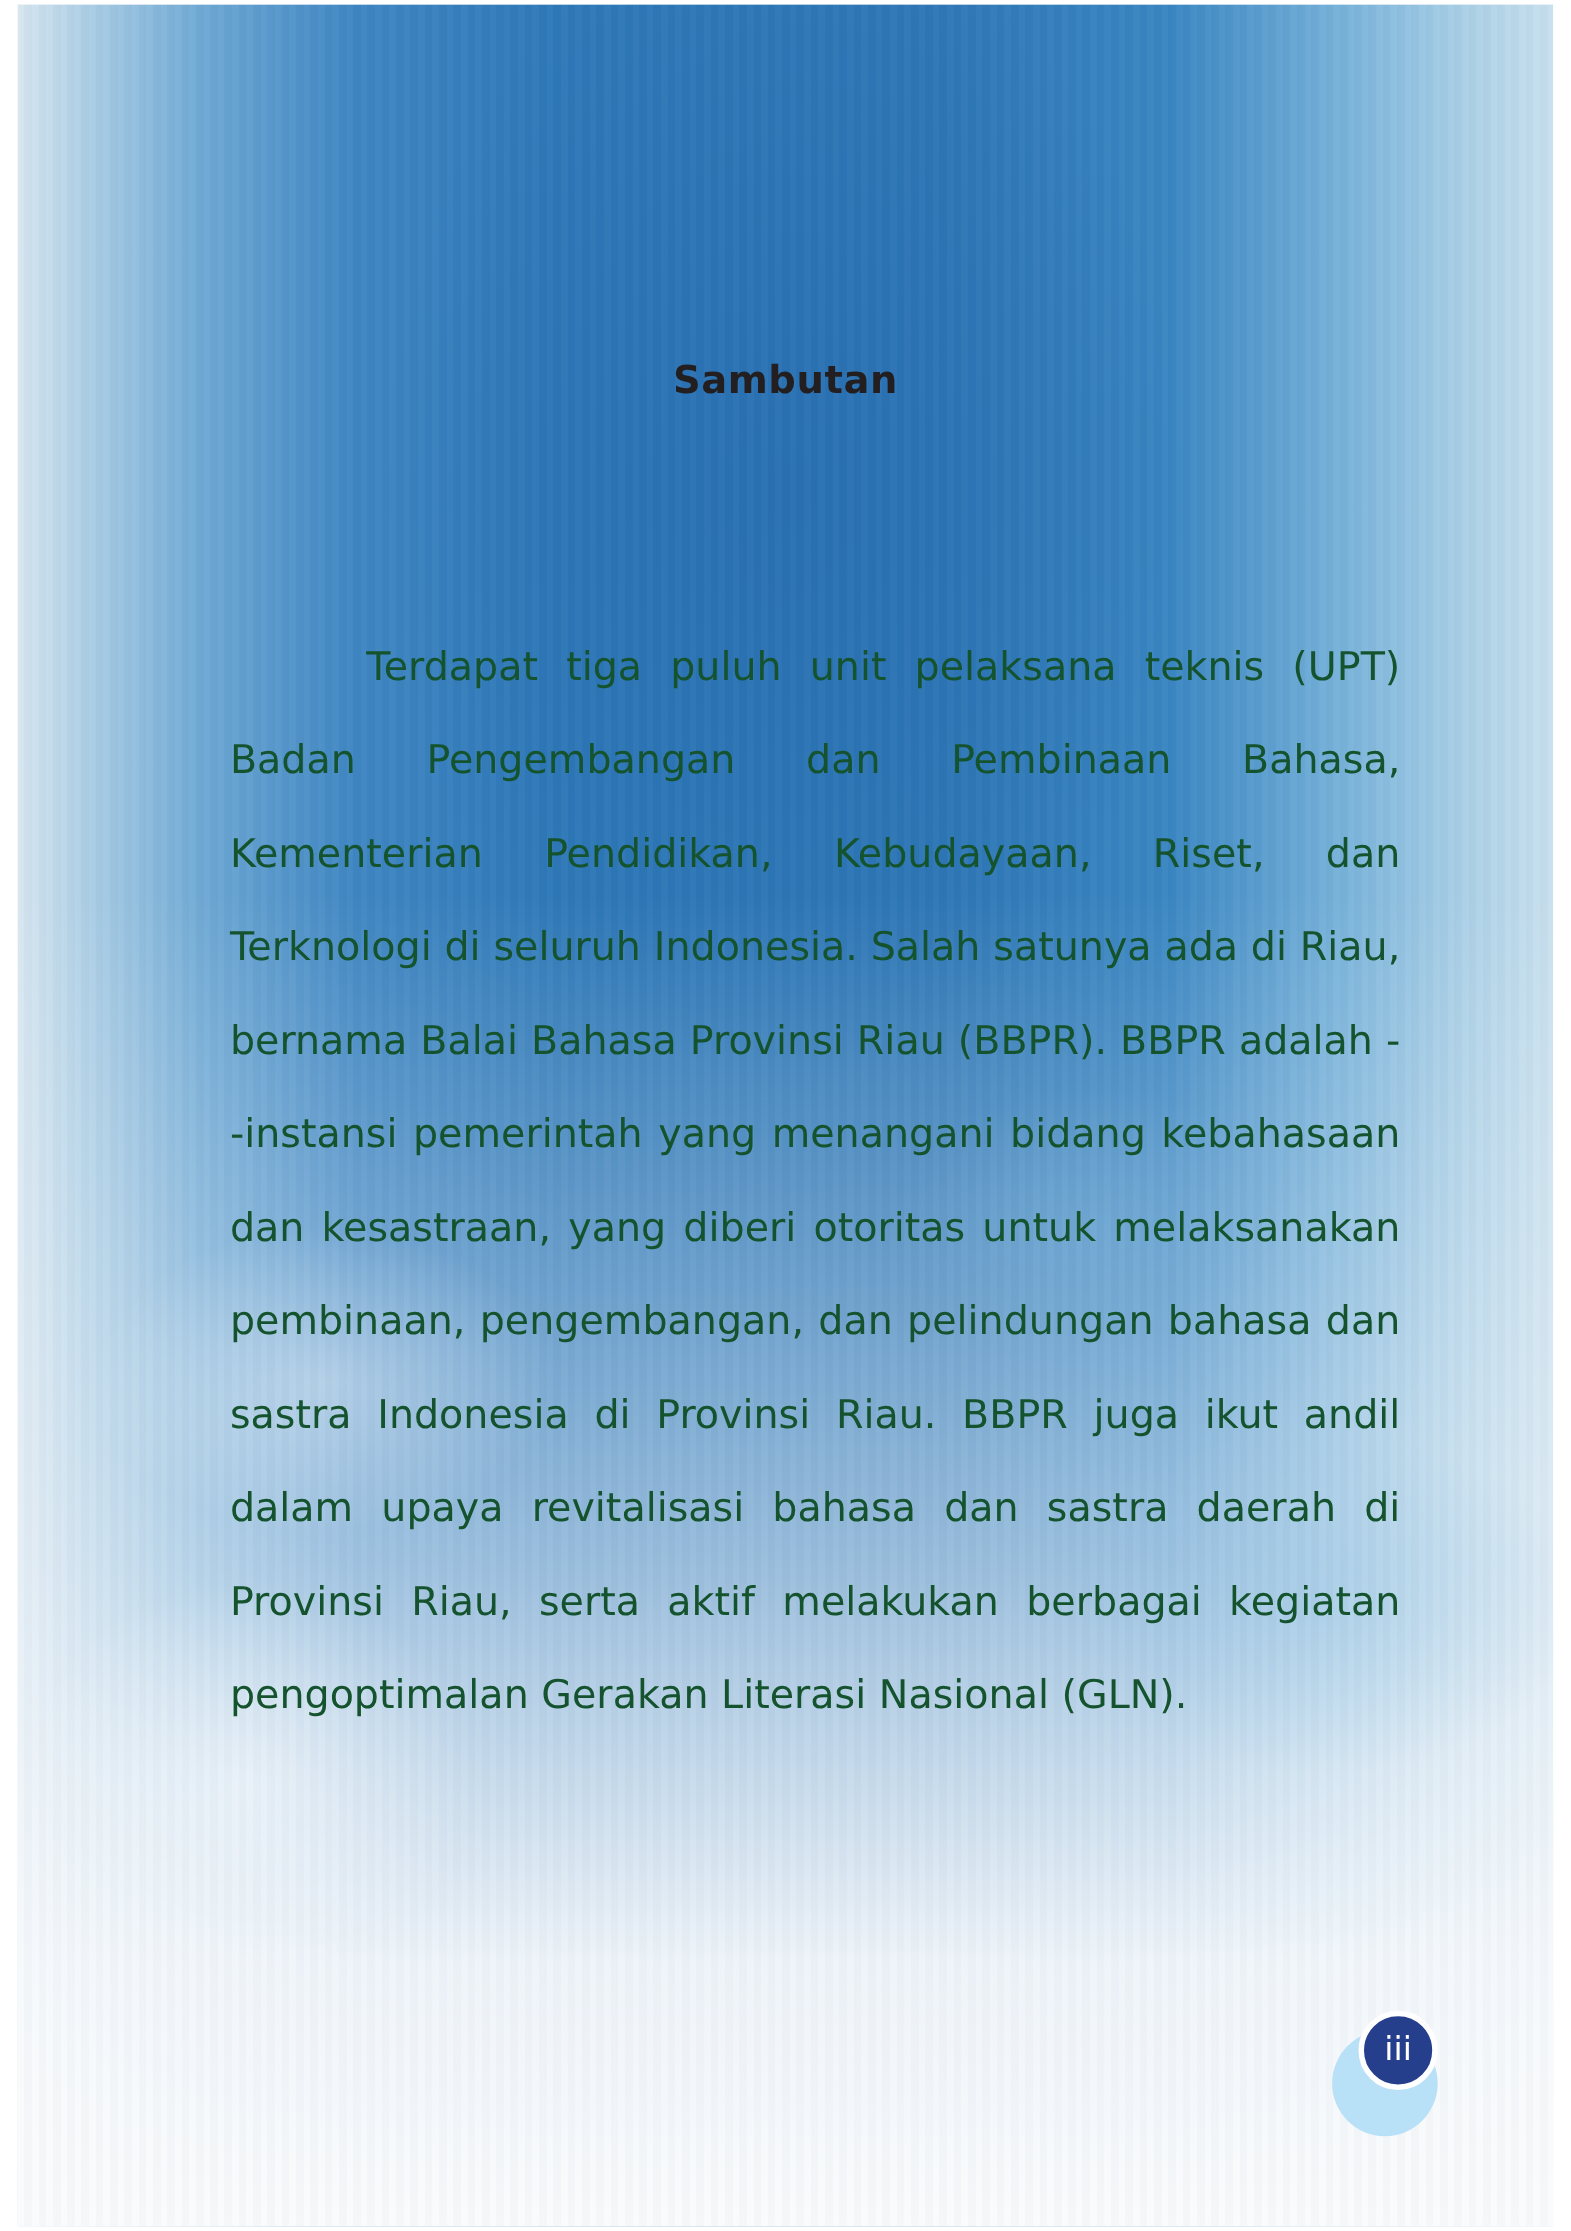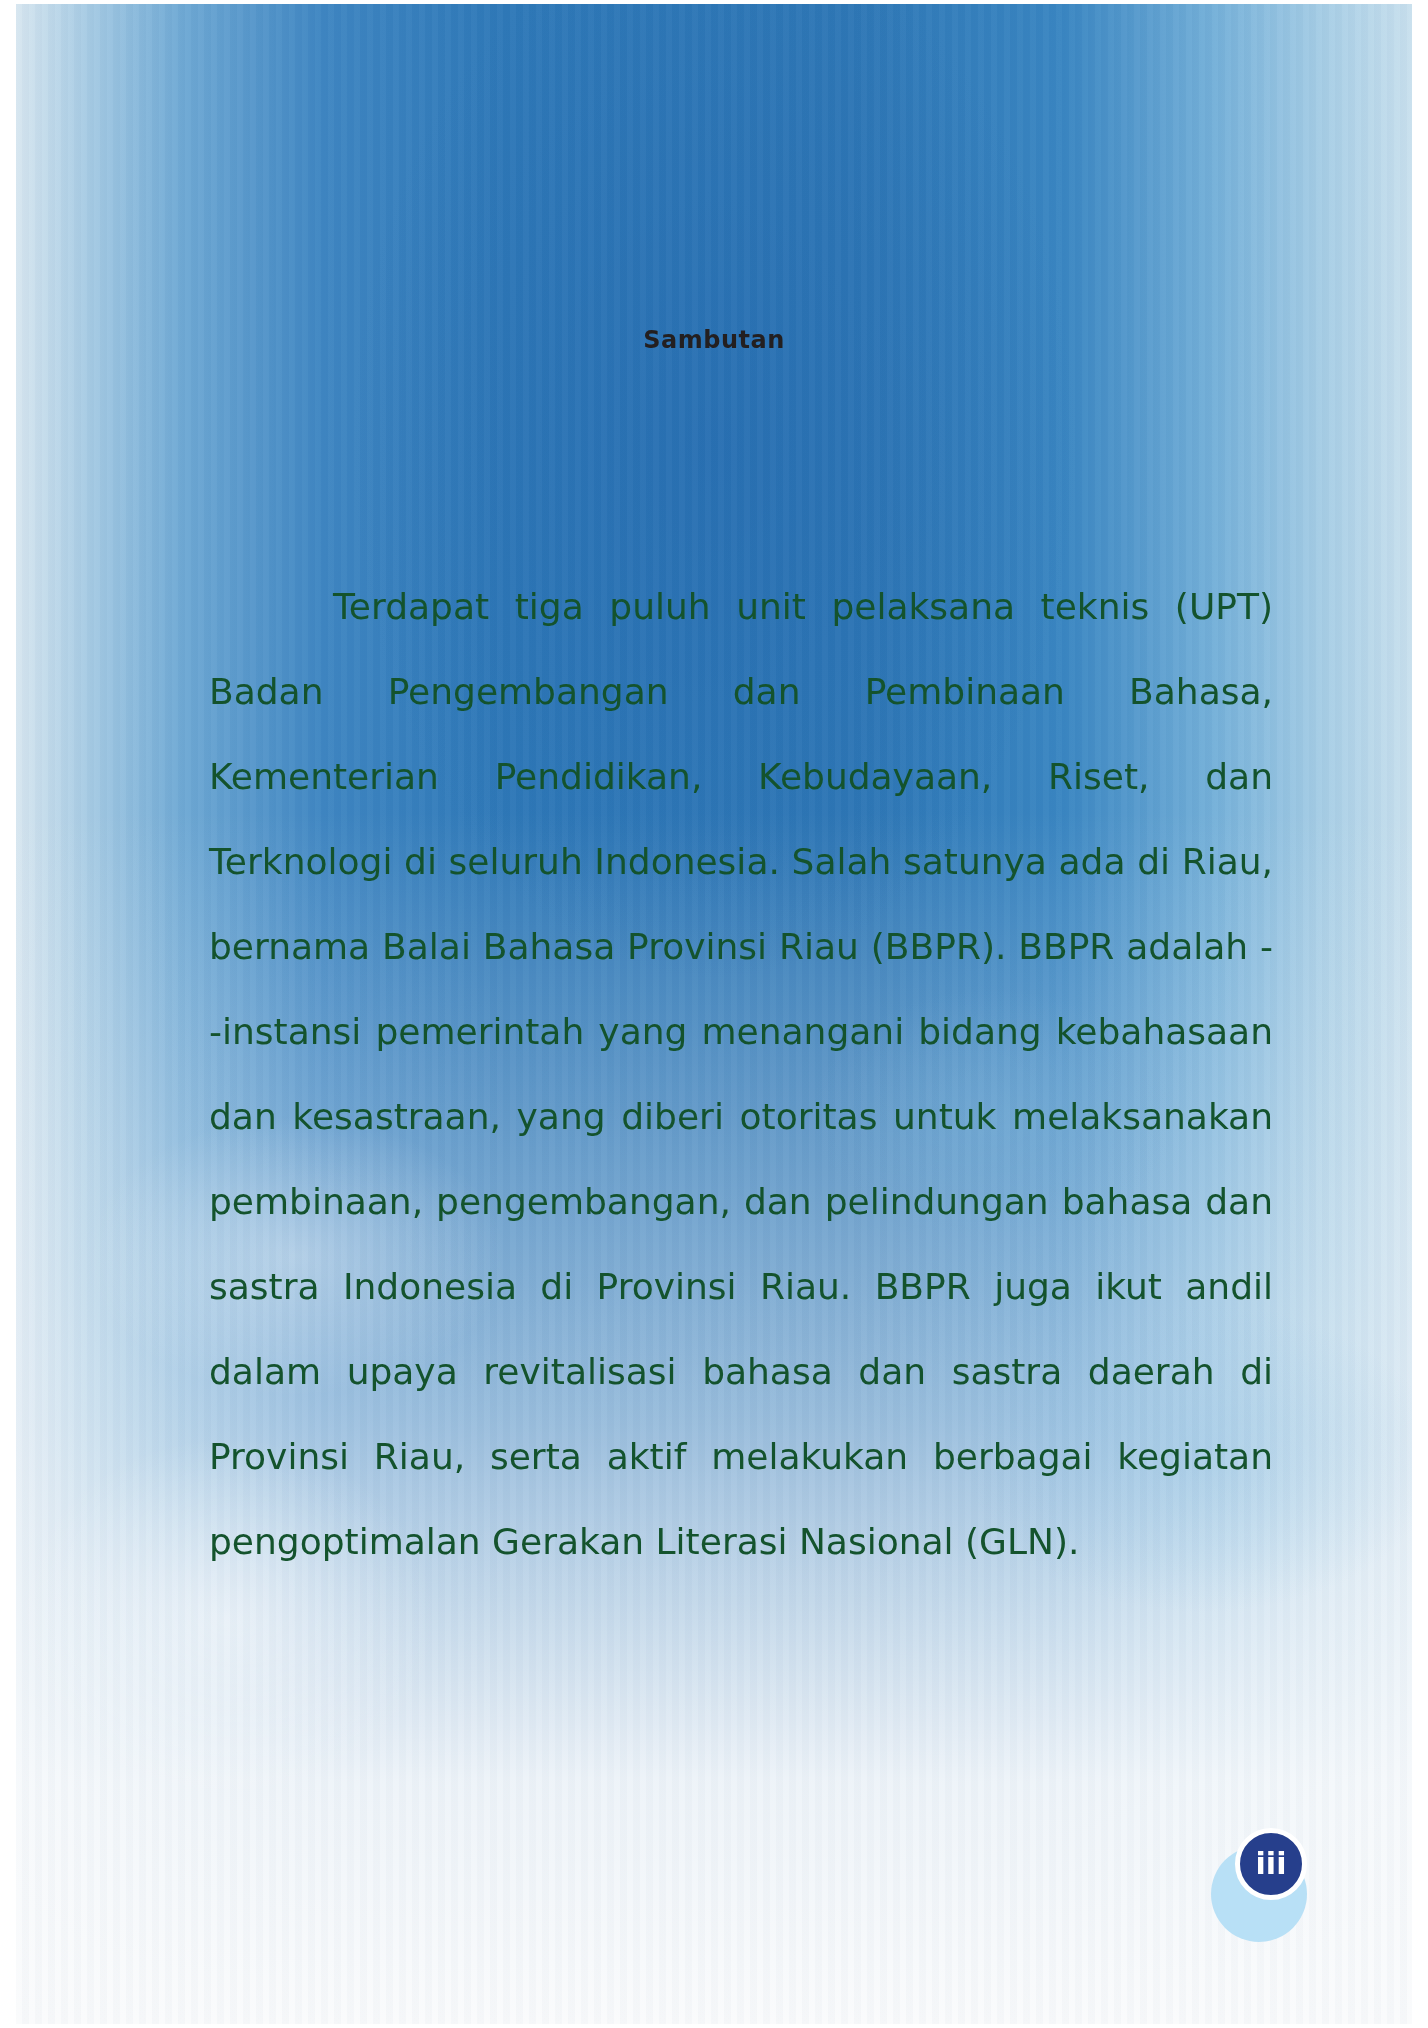--- a/index.html
+++ b/index.html
@@ -67,21 +67,21 @@
   }
 
   .title {
     position: absolute;
     left: 0;
     width: 100%;
     top: 322px;
     text-align: center;
     font-family: "DejaVu Sans", sans-serif;
     font-weight: bold;
-    font-size: 24px;
+    font-size: 35px;
     color: #231f20;
     letter-spacing: 0.5px;
   }
 
   .body-text {
     position: absolute;
     left: 193px;
     width: 1064px;
     top: 560px;
     font-family: "DejaVu Sans", sans-serif;
@@ -119,21 +119,21 @@
     left: 24px;
     top: 2px;
     width: 72px;
     height: 72px;
     border-radius: 50%;
     background: #263f8c;
     border: 5px solid #ffffff;
     box-sizing: border-box;
     color: #ffffff;
     font-family: "DejaVu Sans", sans-serif;
-    font-weight: bold;
+    font-weight: normal;
     font-size: 30px;
     display: flex;
     align-items: center;
     justify-content: center;
     line-height: 1;
   }
 </style>
 </head>
 <body>
 

